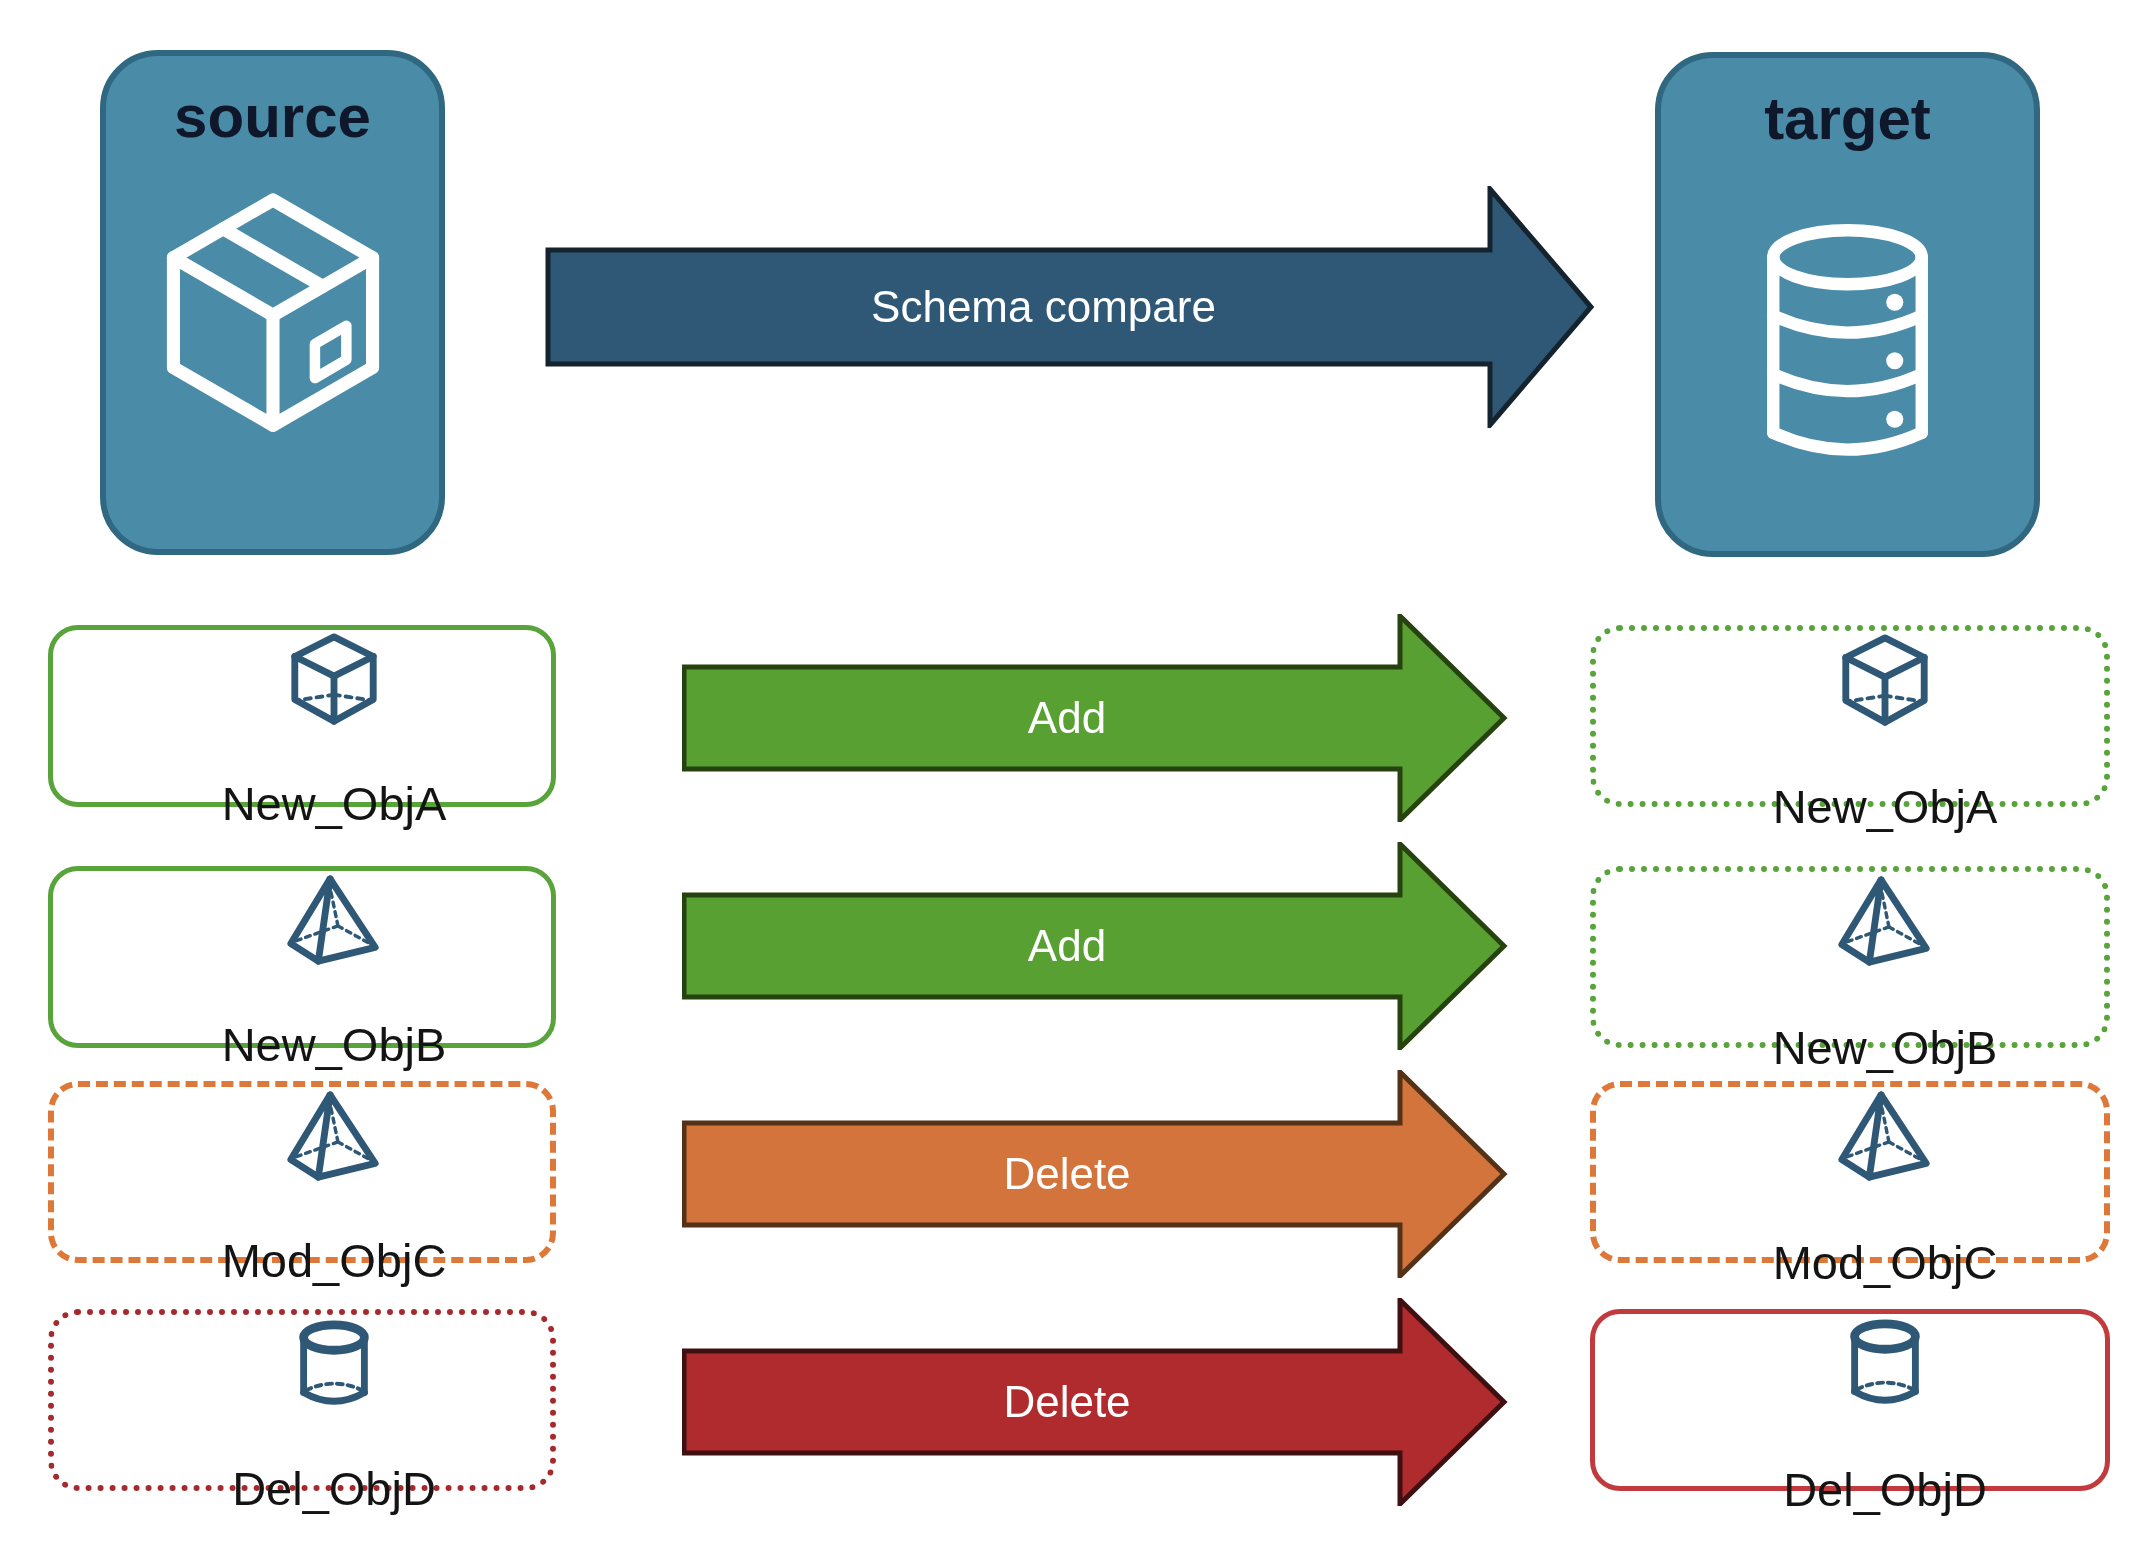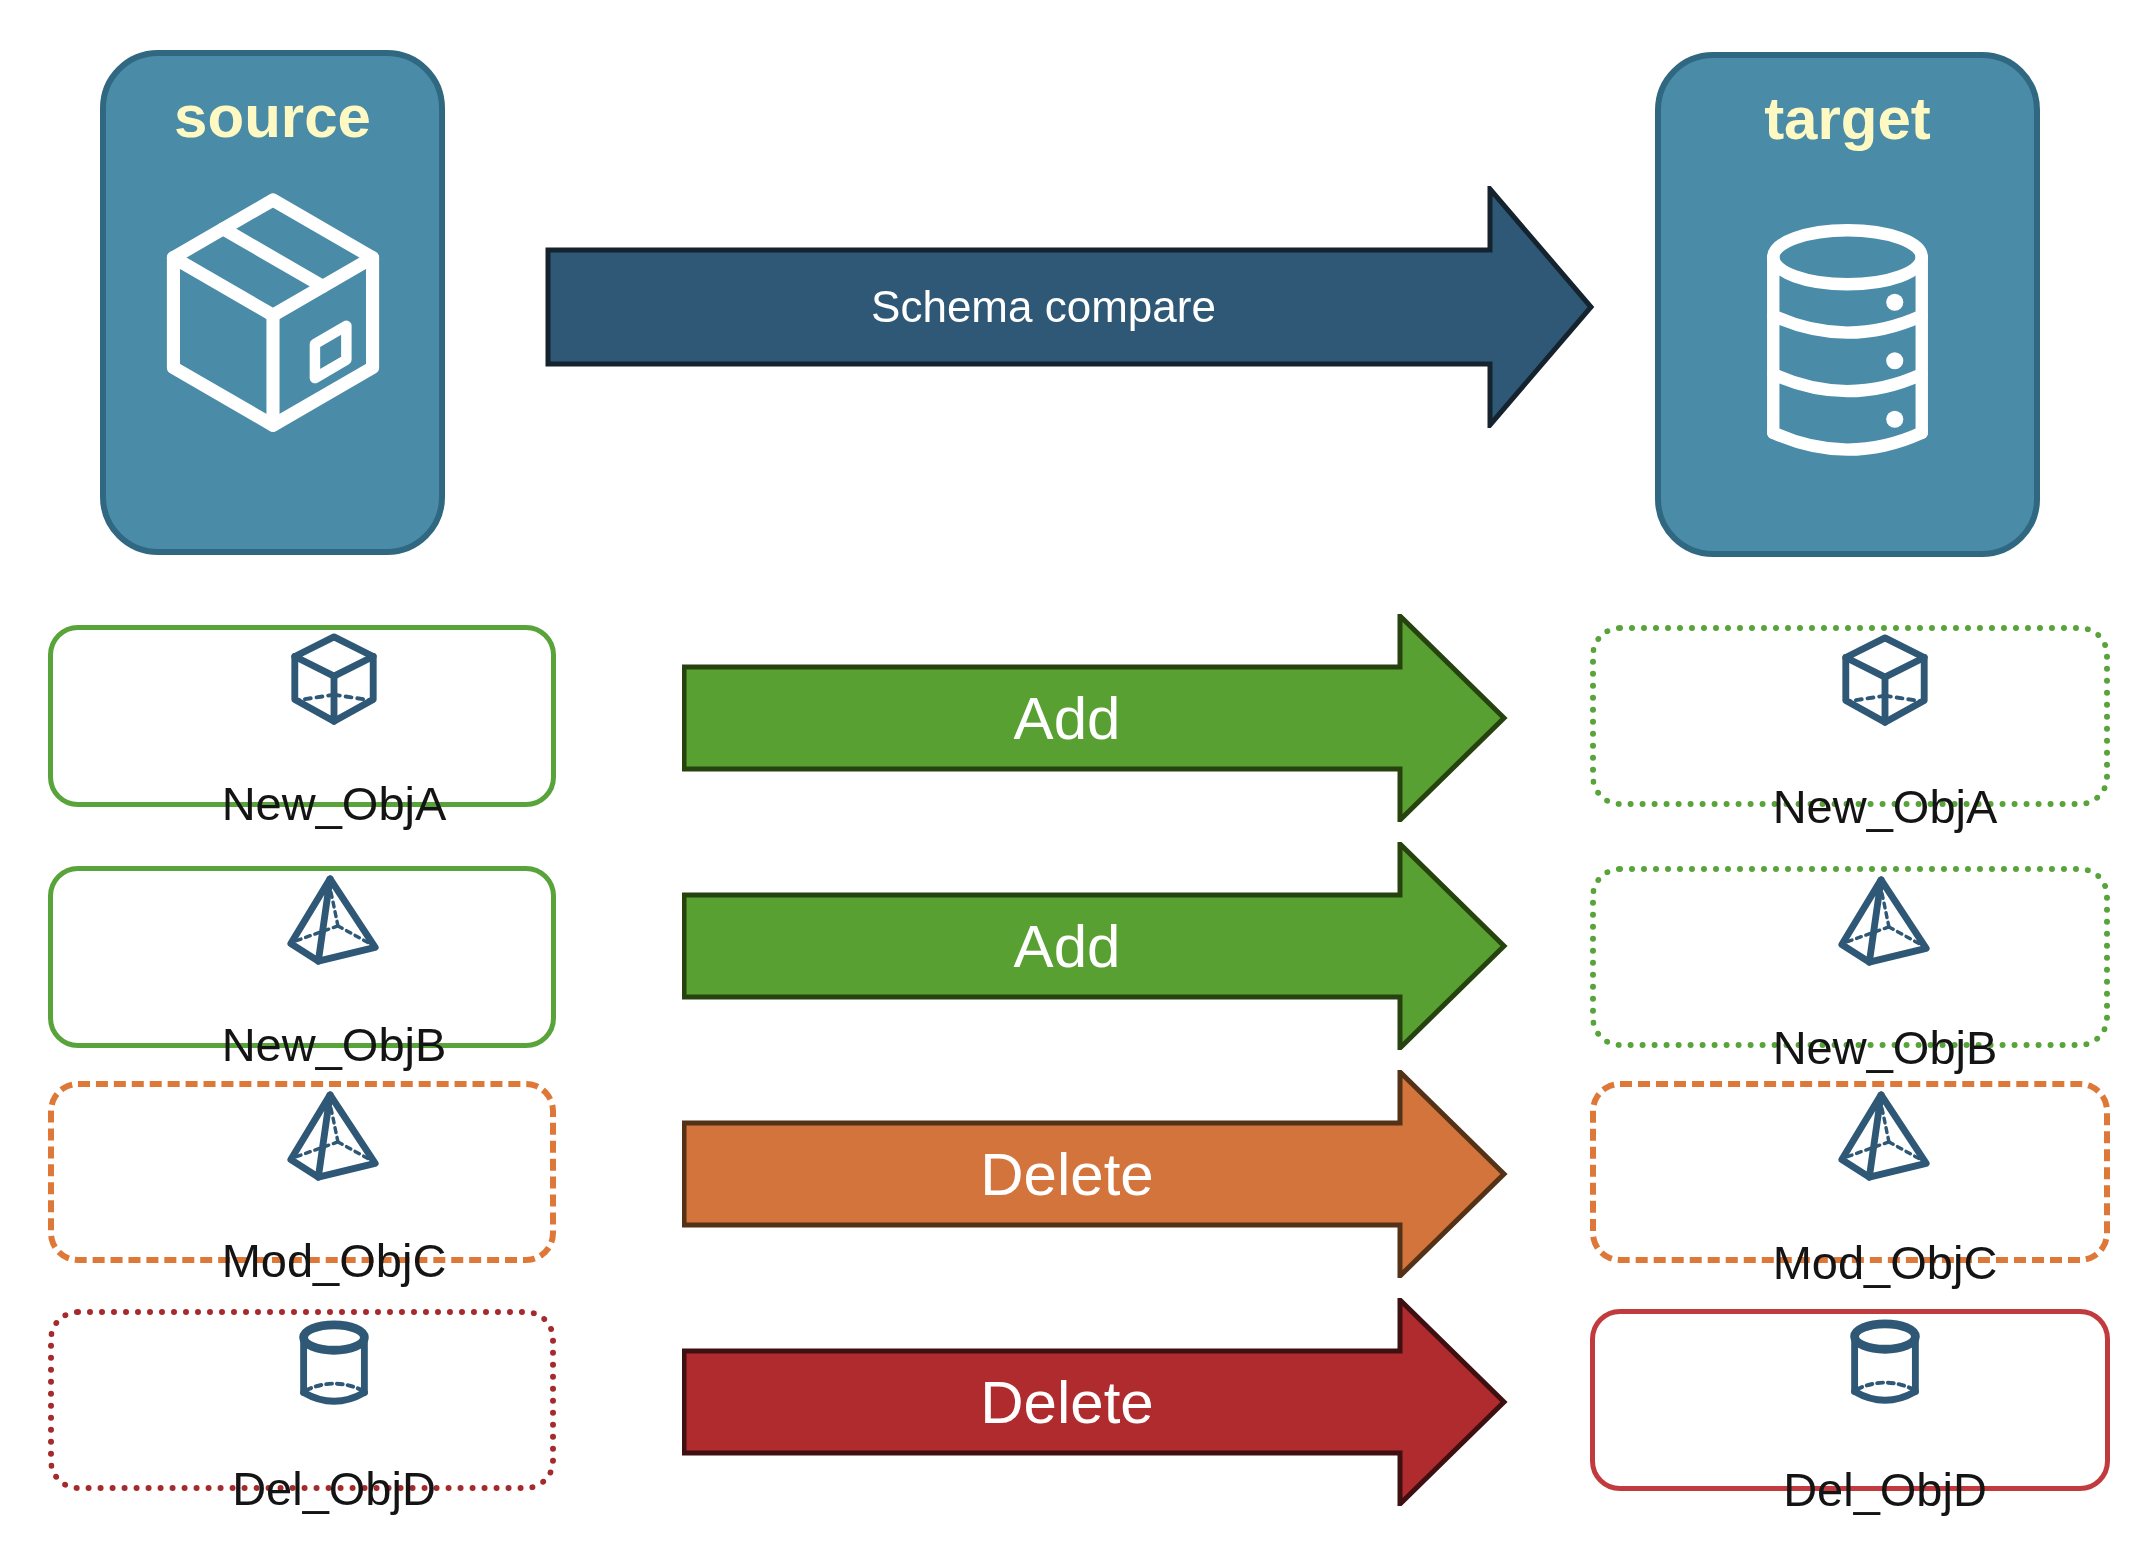--- a/index.html
+++ b/index.html
@@ -8,33 +8,33 @@
     font-family:"Liberation Sans","DejaVu Sans",sans-serif;overflow:hidden;
   }
   
   .panel{
     position:absolute;background:#4A8BA8;border:6px solid #2F6880;
     border-radius:58px;box-sizing:border-box;display:flex;flex-direction:column;
     align-items:center;
   }
   #source-panel{left:100px;top:50px;width:345px;height:505px;}
   #target-panel{left:1655px;top:52px;width:385px;height:505px;gap:28px;}
-  .panel-label{color:#fef9c3;font-weight:bold;font-size:60px;margin-top:26px;text-align:center;}
+  .panel-label{color:#0f172a;font-weight:bold;font-size:60px;margin-top:26px;text-align:center;}
   .panel-icon{margin-top:28px;}
   
   .arrow-wrap{position:absolute;}
   #compare-arrow{left:545px;top:186px;width:1055px;height:242px;}
   .arrow-label{
     position:absolute;top:0;height:100%;display:flex;align-items:center;
     justify-content:center;color:#ffffff;pointer-events:none;margin-left:26px;
   }
   #compare-arrow .arrow-label{left:0;width:945px;font-size:44px;}
   
   .flow-arrow{position:absolute;left:682px;width:826px;height:208px;}
-  .flow-arrow .arrow-label{left:0;width:718px;font-size:60px;}
+  .flow-arrow .arrow-label{left:0;width:718px;font-size:44px;}
   #arrow-row0{top:614px;}
   #arrow-row1{top:842px;}
   #arrow-row2{top:1070px;}
   #arrow-row3{top:1298px;}
   .poly-compare{fill:#2E5876;stroke:#15232F;stroke-width:5;}
   .poly-add{fill:#59A033;stroke:#26420F;stroke-width:5;}
   .poly-update{fill:#D2743C;stroke:#543217;stroke-width:5;}
   .poly-delete{fill:#B02B2E;stroke:#3E1012;stroke-width:5;}
   
   .card{

